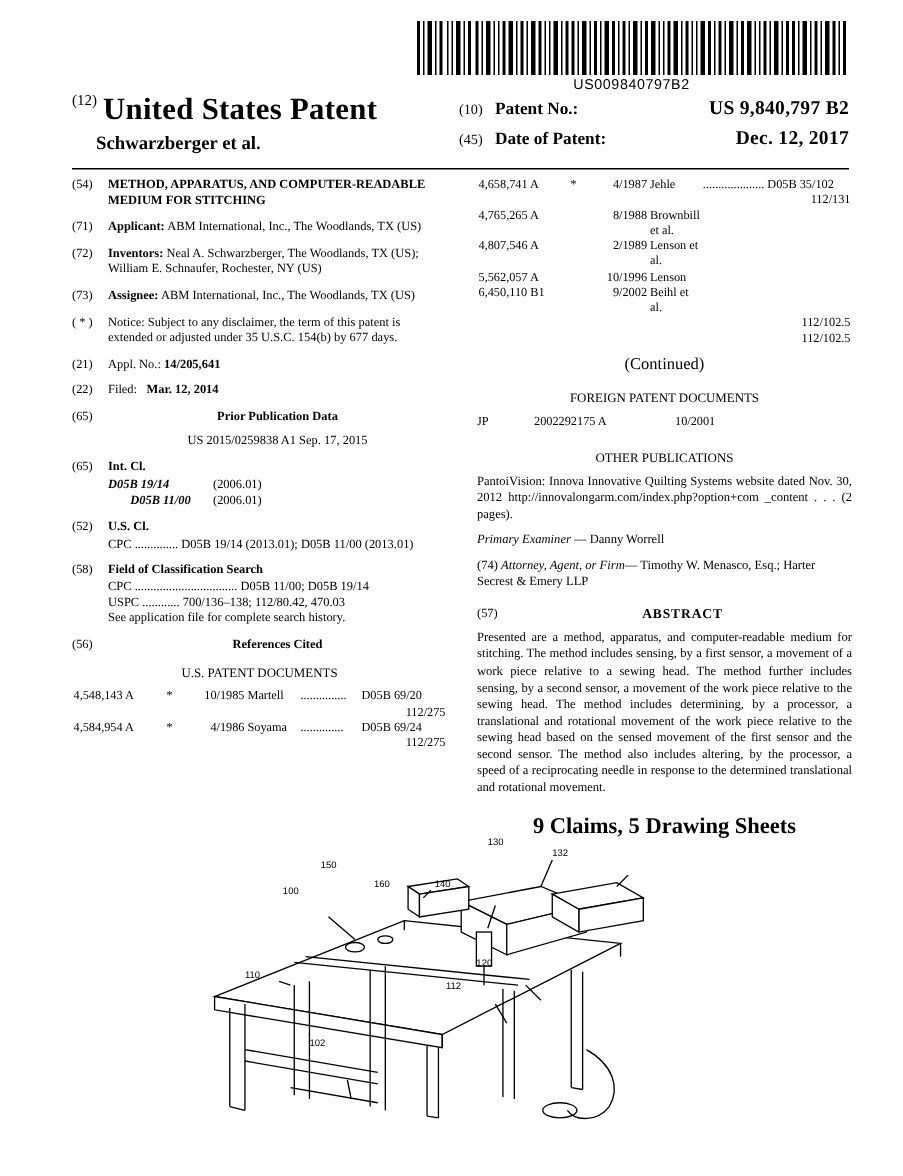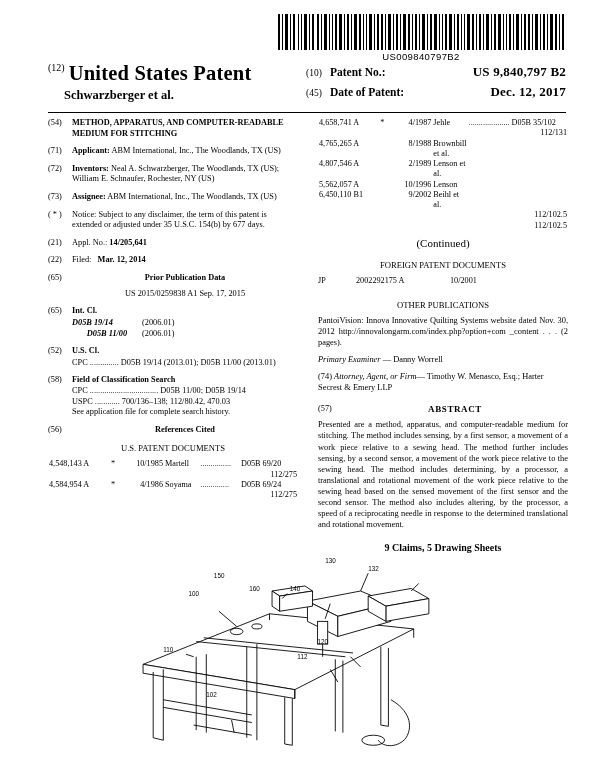--- a/index.html
+++ b/index.html
@@ -156,21 +156,21 @@
   }
   .abstract-body{
     font-size:8.4px;
     line-height:1.32;
     text-align:justify;
     margin-top:4px;
   }
   .claims-line{
     text-align:center;
     font-weight:bold;
-    font-size:10px;
+    font-size:15px;
     margin-top:12px;
   }
   .examiner{
     font-size:8.4px;
     margin-top:6px;
     line-height:1.3;
   }
   .abs-row{
     display:flex;
     margin-top:10px;

